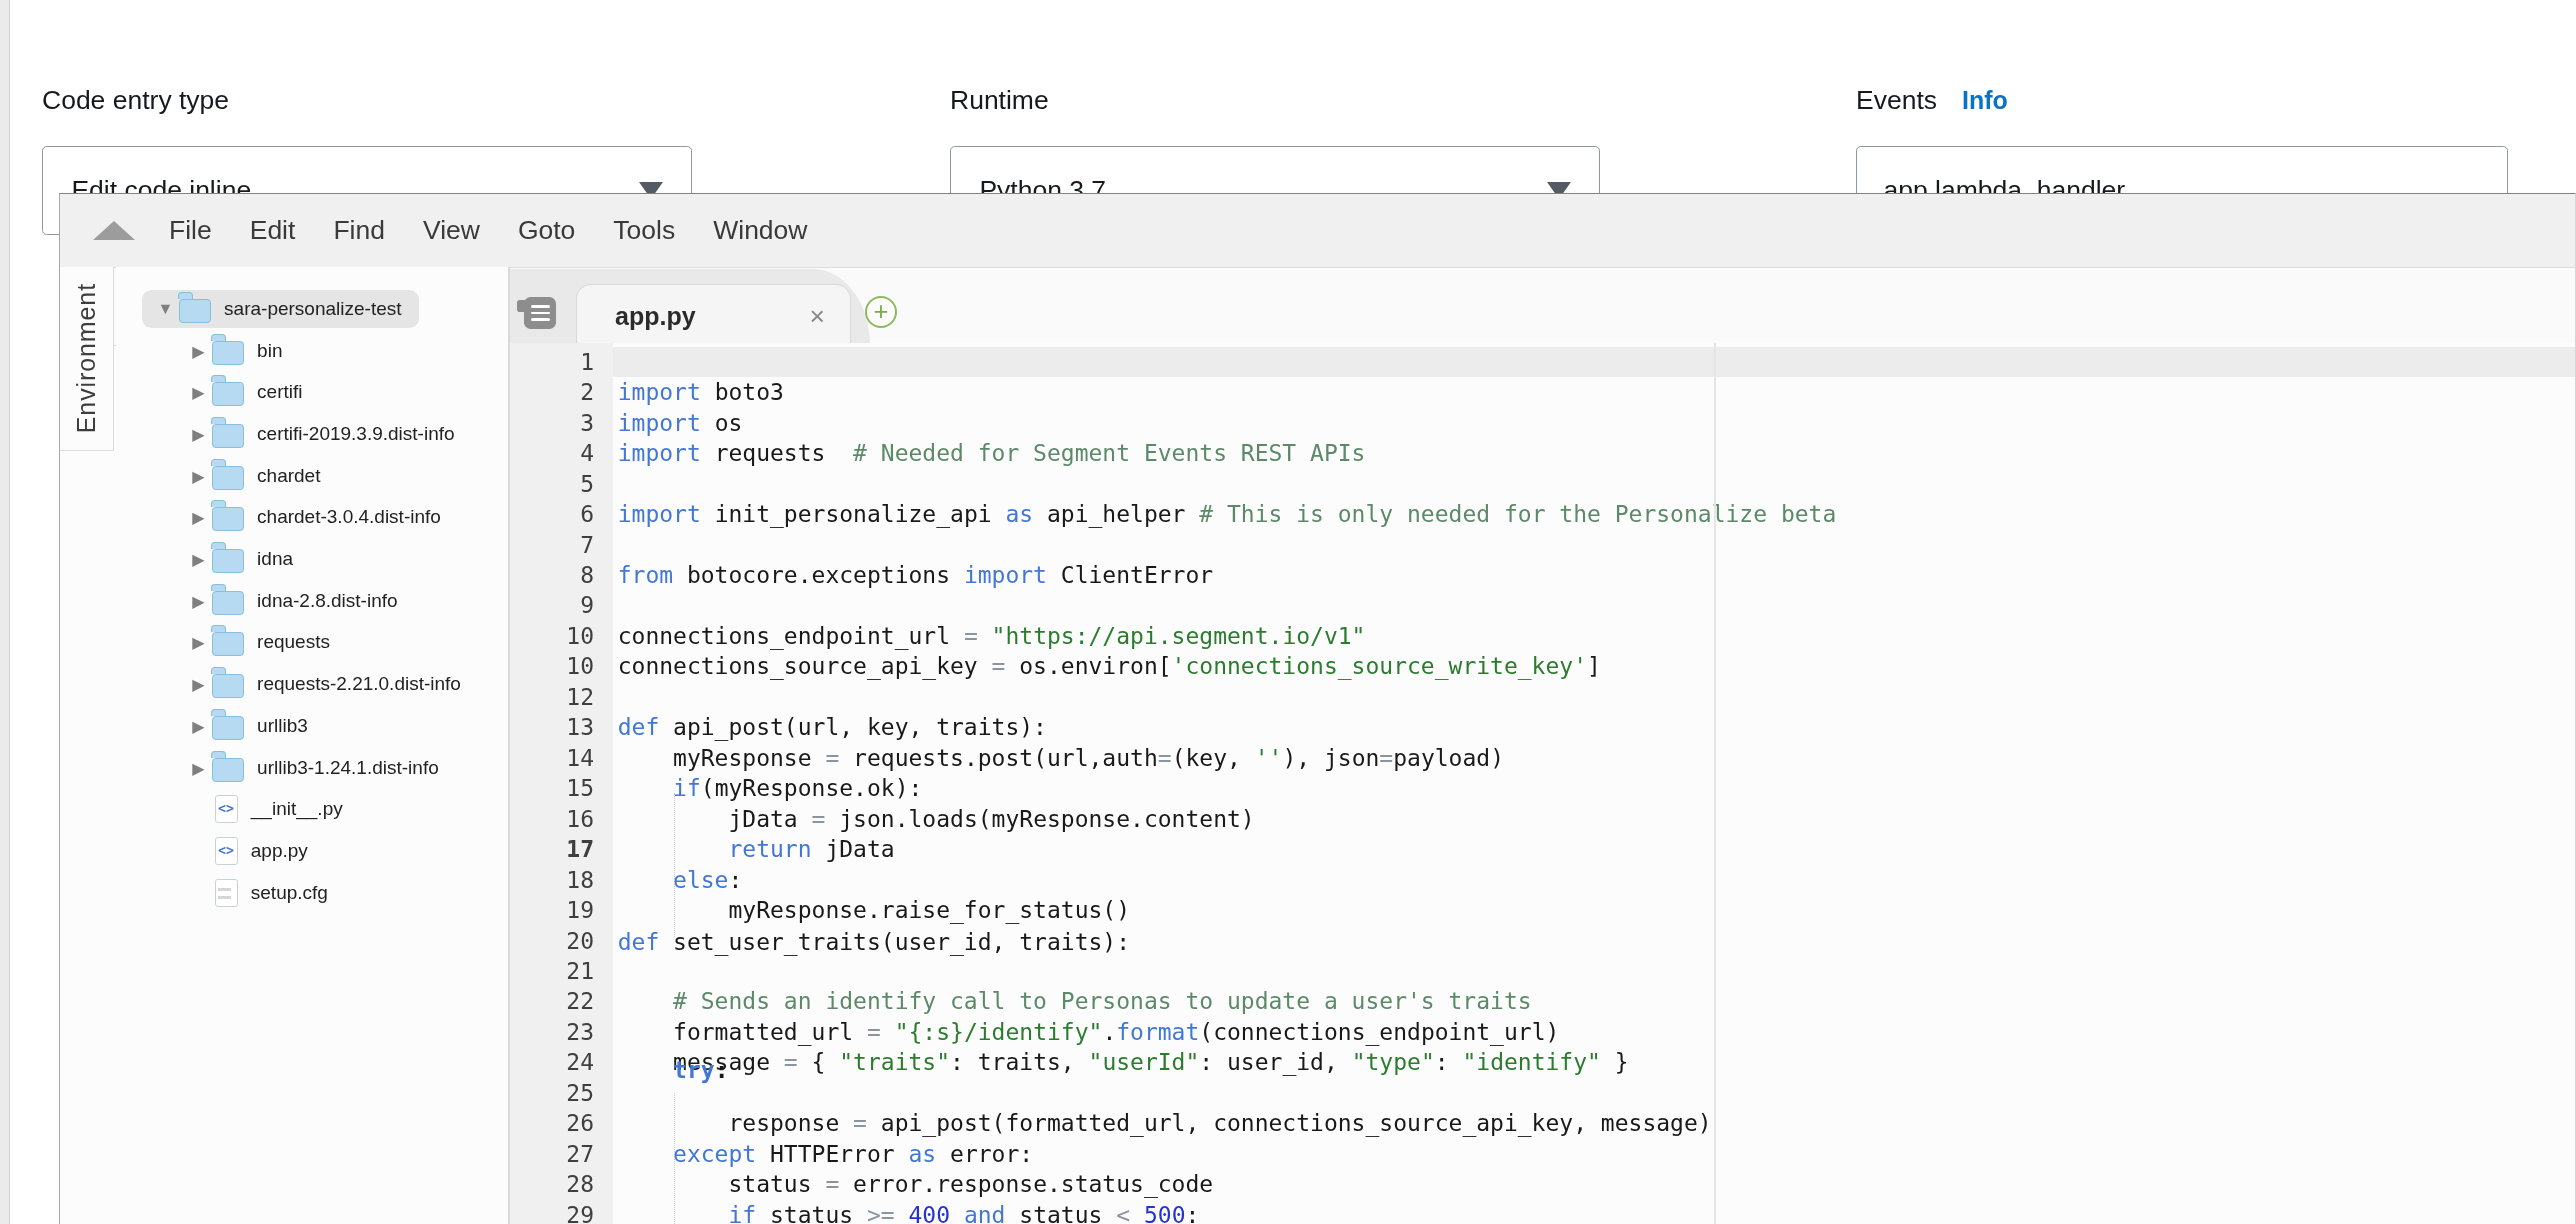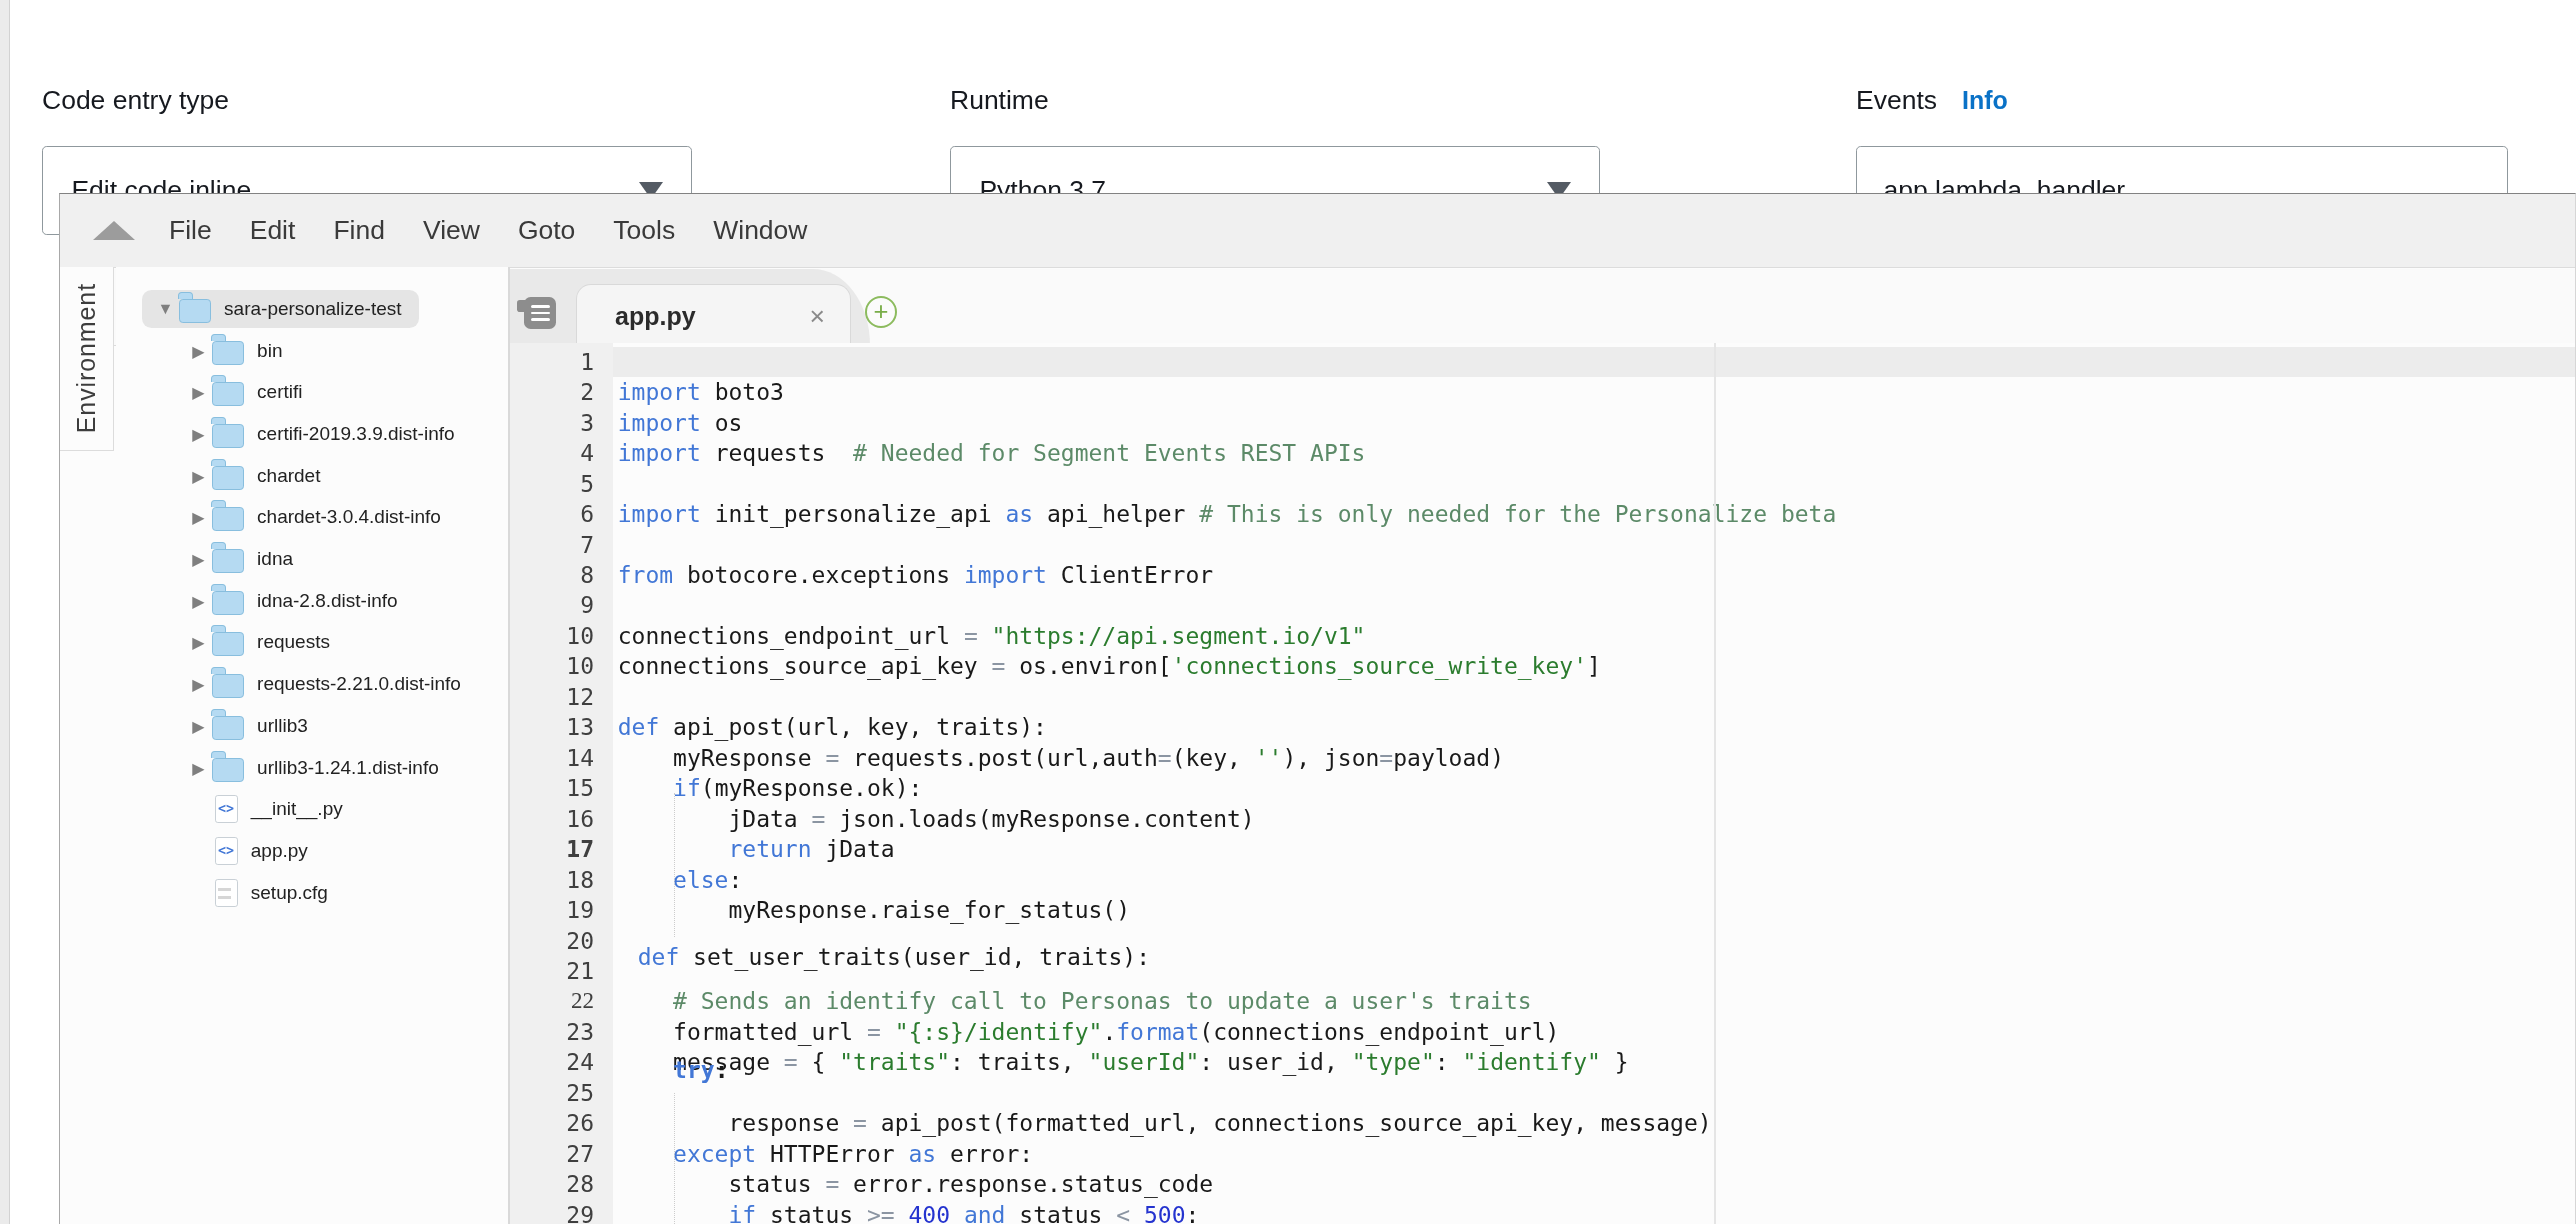--- a/index.html
+++ b/index.html
@@ -279,21 +279,21 @@
         <div class="gut-num" style="top: 339px;">12</div>
         <div class="gut-num" style="top: 369px;">13</div>
         <div class="gut-num" style="top: 400px;">14</div>
         <div class="gut-num" style="top: 430px;">15</div>
         <div class="gut-num" style="top: 461px;">16</div>
         <div class="gut-num" style="top: 491px; font-weight: bold;">17</div>
         <div class="gut-num" style="top: 522px;">18</div>
         <div class="gut-num" style="top: 552px;">19</div>
         <div class="gut-num" style="top: 583px;">20</div>
         <div class="gut-num" style="top: 613px;">21</div>
-        <div class="gut-num" style="top: 643px; font-family: Liberation Serif, serif;">22</div>
+        <div class="gut-num" style="top: 643px;">22</div>
         <div class="gut-num" style="top: 674px; text-align: center;">23</div>
         <div class="gut-num" style="top: 704px;">24</div>
         <div class="gut-num" style="top: 735px;">25</div>
         <div class="gut-num" style="top: 765px;">26</div>
         <div class="gut-num" style="top: 796px;">27</div>
         <div class="gut-num" style="top: 826px;">28</div>
         <div class="gut-num" style="top: 857px;">29</div>
       </div>
     <div class="abs" id="code-area">
         <div class="code-line" style="top: 3.8px;"><span class="tok-kw">import</span><span class="tok-pl"> json</span></div>
@@ -308,21 +308,21 @@
         <div class="code-line" style="top: 308px;"><span class="tok-pl">connections_source_api_key </span><span class="tok-op">=</span><span class="tok-pl"> os.environ[</span><span class="tok-str">'connections_source_write_key'</span><span class="tok-pl">]</span></div>
         <div class="code-line" style="top: 339px;"></div>
         <div class="code-line" style="top: 369px;"><span class="tok-kw">def</span><span class="tok-pl"> api_post(url, key, traits):</span></div>
         <div class="code-line" style="top: 400px;"><span class="tok-pl">    myResponse </span><span class="tok-op">=</span><span class="tok-pl"> requests.post(url,auth</span><span class="tok-op">=</span><span class="tok-pl">(key, </span><span class="tok-str">''</span><span class="tok-pl">), json</span><span class="tok-op">=</span><span class="tok-pl">payload)</span></div>
         <div class="code-line" style="top: 430px;"><span class="tok-pl">    </span><span class="tok-kw">if</span><span class="tok-pl">(myResponse.ok):</span></div>
         <div class="code-line" style="top: 461px;"><span class="tok-pl">        jData </span><span class="tok-op">=</span><span class="tok-pl"> json.loads(myResponse.content)</span></div>
         <div class="code-line" style="top: 491px;"><span class="tok-pl">        </span><span class="tok-kw">return</span><span class="tok-pl"> jData</span></div>
         <div class="code-line" style="top: 522px;"><span class="tok-pl">    </span><span class="tok-kw">else</span><span class="tok-pl">:</span></div>
         <div class="code-line" style="top: 552px;"><span class="tok-pl">        myResponse.raise_for_status()</span></div>
         <div class="code-line" style="top: 583px;"></div>
-        <div class="code-line" style="top: 599px; margin-left: 20px;"><span class="tok-kw">def</span><span class="tok-pl"> set_user_traits(user_id, traits):</span></div>
+        <div class="code-line" style="top: 584px;"><span class="tok-kw">def</span><span class="tok-pl"> set_user_traits(user_id, traits):</span></div>
         <div class="code-line" style="top: 643px;"><span class="tok-pl">    </span><span class="tok-com"># Sends an identify call to Personas to update a user's traits</span></div>
         <div class="code-line" style="top: 674px;"><span class="tok-pl">    formatted_url </span><span class="tok-op">=</span><span class="tok-pl"> </span><span class="tok-str">"{:s}/identify"</span><span class="tok-pl">.</span><span class="tok-fn">format</span><span class="tok-pl">(connections_endpoint_url)</span></div>
         <div class="code-line" style="top: 704px;"><span class="tok-pl">    message </span><span class="tok-op">=</span><span class="tok-pl"> { </span><span class="tok-str">"traits"</span><span class="tok-pl">: traits, </span><span class="tok-str">"userId"</span><span class="tok-pl">: user_id, </span><span class="tok-str">"type"</span><span class="tok-pl">: </span><span class="tok-str">"identify"</span><span class="tok-pl"> }</span></div>
         <div class="code-line" style="top: 712px; font-weight: bold;"><span class="tok-pl">    </span><span class="tok-kw">try</span><span class="tok-pl">:</span></div>
         <div class="code-line" style="top: 765px;"><span class="tok-pl">        response </span><span class="tok-op">=</span><span class="tok-pl"> api_post(formatted_url, connections_source_api_key, message)</span></div>
         <div class="code-line" style="top: 796px;"><span class="tok-pl">    </span><span class="tok-kw">except</span><span class="tok-pl"> HTTPError </span><span class="tok-kw">as</span><span class="tok-pl"> error:</span></div>
         <div class="code-line" style="top: 826px;"><span class="tok-pl">        status </span><span class="tok-op">=</span><span class="tok-pl"> error.response.status_code</span></div>
         <div class="code-line" style="top: 857px;"><span class="tok-pl">        </span><span class="tok-kw">if</span><span class="tok-pl"> status </span><span class="tok-op">&gt;=</span><span class="tok-pl"> </span><span class="tok-num">400</span><span class="tok-pl"> </span><span class="tok-kw">and</span><span class="tok-pl"> status </span><span class="tok-op">&lt;</span><span class="tok-pl"> </span><span class="tok-num">500</span><span class="tok-pl">:</span></div>
       </div>
     <div class="abs" id="active-line"></div>

